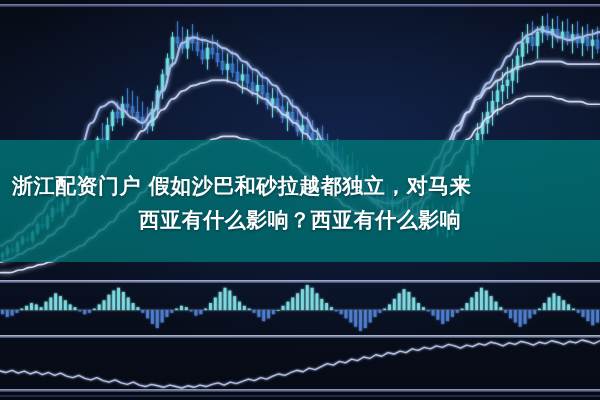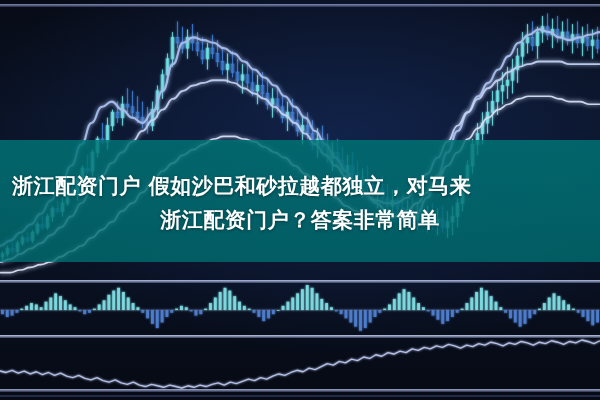--- a/index.html
+++ b/index.html
@@ -329,21 +329,21 @@
       <g filter="url(#gl)">
         <path d="M0.00,272.65 C5.08,272.65 5.08,272.65 10.17,272.65 C15.25,272.65 15.25,269.98 20.34,269.98 C25.42,269.98 25.42,267.31 30.51,267.31 C35.59,267.31 35.59,264.63 40.68,264.63 C45.76,264.63 45.76,261.96 50.85,261.96 C55.93,261.96 55.93,256.62 61.02,256.62 C66.10,256.62 66.10,251.27 71.19,251.27 C76.27,251.27 76.27,245.92 81.36,245.92 C86.44,245.92 86.44,237.90 91.53,237.90 C96.61,237.90 96.61,229.88 101.69,229.88 C106.78,229.88 106.78,221.87 111.86,221.87 C116.95,221.87 116.95,211.17 122.03,211.17 C127.12,211.17 127.12,203.15 132.20,203.15 C137.29,203.15 137.29,192.46 142.37,192.46 C147.46,192.46 147.46,181.77 152.54,181.77 C157.63,181.77 157.63,171.08 162.71,171.08 C167.80,171.08 167.80,163.06 172.88,163.06 C177.97,163.06 177.97,155.04 183.05,155.04 C188.14,155.04 188.14,149.69 193.22,149.69 C198.31,149.69 198.31,144.35 203.39,144.35 C208.47,144.35 208.47,139.00 213.56,139.00 C218.64,139.00 218.64,136.33 223.73,136.33 C228.81,136.33 228.81,136.33 233.90,136.33 C238.98,136.33 238.98,139.00 244.07,139.00 C249.15,139.00 249.15,141.67 254.24,141.67 C259.32,141.67 259.32,147.02 264.41,147.02 C269.49,147.02 269.49,152.37 274.58,152.37 C279.66,152.37 279.66,157.71 284.75,157.71 C289.83,157.71 289.83,165.73 294.92,165.73 C300.00,165.73 300.00,173.75 305.08,173.75 C310.17,173.75 310.17,181.77 315.25,181.77 C320.34,181.77 320.34,189.79 325.42,189.79 C330.51,189.79 330.51,197.81 335.59,197.81 C340.68,197.81 340.68,205.83 345.76,205.83 C350.85,205.83 350.85,211.17 355.93,211.17 C361.02,211.17 361.02,216.52 366.10,216.52 C371.19,216.52 371.19,219.19 376.27,219.19 C381.36,219.19 381.36,219.19 386.44,219.19 C391.53,219.19 391.53,216.52 396.61,216.52 C401.69,216.52 401.69,211.17 406.78,211.17 C411.86,211.17 411.86,203.15 416.95,203.15 C422.03,203.15 422.03,192.46 427.12,192.46 C432.20,192.46 432.20,179.10 437.29,179.10 C442.37,179.10 442.37,165.73 447.46,165.73 C452.54,165.73 452.54,152.37 457.63,152.37 C462.71,152.37 462.71,139.00 467.80,139.00 C472.88,139.00 472.88,128.31 477.97,128.31 C483.05,128.31 483.05,117.62 488.14,117.62 C493.22,117.62 493.22,109.60 498.31,109.60 C503.39,109.60 503.39,104.25 508.47,104.25 C513.56,104.25 513.56,98.90 518.64,98.90 C523.73,98.90 523.73,96.23 528.81,96.23 C533.90,96.23 533.90,96.23 538.98,96.23 C544.07,96.23 544.07,96.23 549.15,96.23 C554.24,96.23 554.24,98.90 559.32,98.90 C564.41,98.90 564.41,101.58 569.49,101.58 C574.58,101.58 574.58,101.58 579.66,101.58 C584.75,101.58 584.75,104.25 589.83,104.25 C594.92,104.25 594.92,104.25 600.00,104.25" fill="none" stroke="#d7e2f8" stroke-width="1.7" stroke-linecap="round" stroke-linejoin="round" opacity="0.93"></path>
       </g>
     </svg>
 
   <div id="teal-band"></div>
   <div id="teal-band-glow"></div>
 
   <div id="headline">
     <div class="hl-line l1">浙江配资门户 假如沙巴和砂拉越都独立，对马来</div>
-    <div class="hl-line l2">浙江配资门户？答案非常简单</div>
+    <div class="hl-line l2">西亚有什么影响？西亚有什么影响</div>
   </div>
 
   <div class="hrule" style="top:4px;height:3px;background:linear-gradient(180deg,rgba(150,160,205,0.85),rgba(90,100,150,0.35));"></div>
 
   <svg class="layer" id="lower-svg" viewBox="0 0 600 130" preserveAspectRatio="none" style="top:270px;height:130px;">
       <defs>
         <filter id="gl3" x="-60%" y="-60%" width="220%" height="220%">
           <feGaussianBlur stdDeviation="0.8" result="b"></feGaussianBlur>
           <feMerge>
             <feMergeNode in="b"></feMergeNode>

